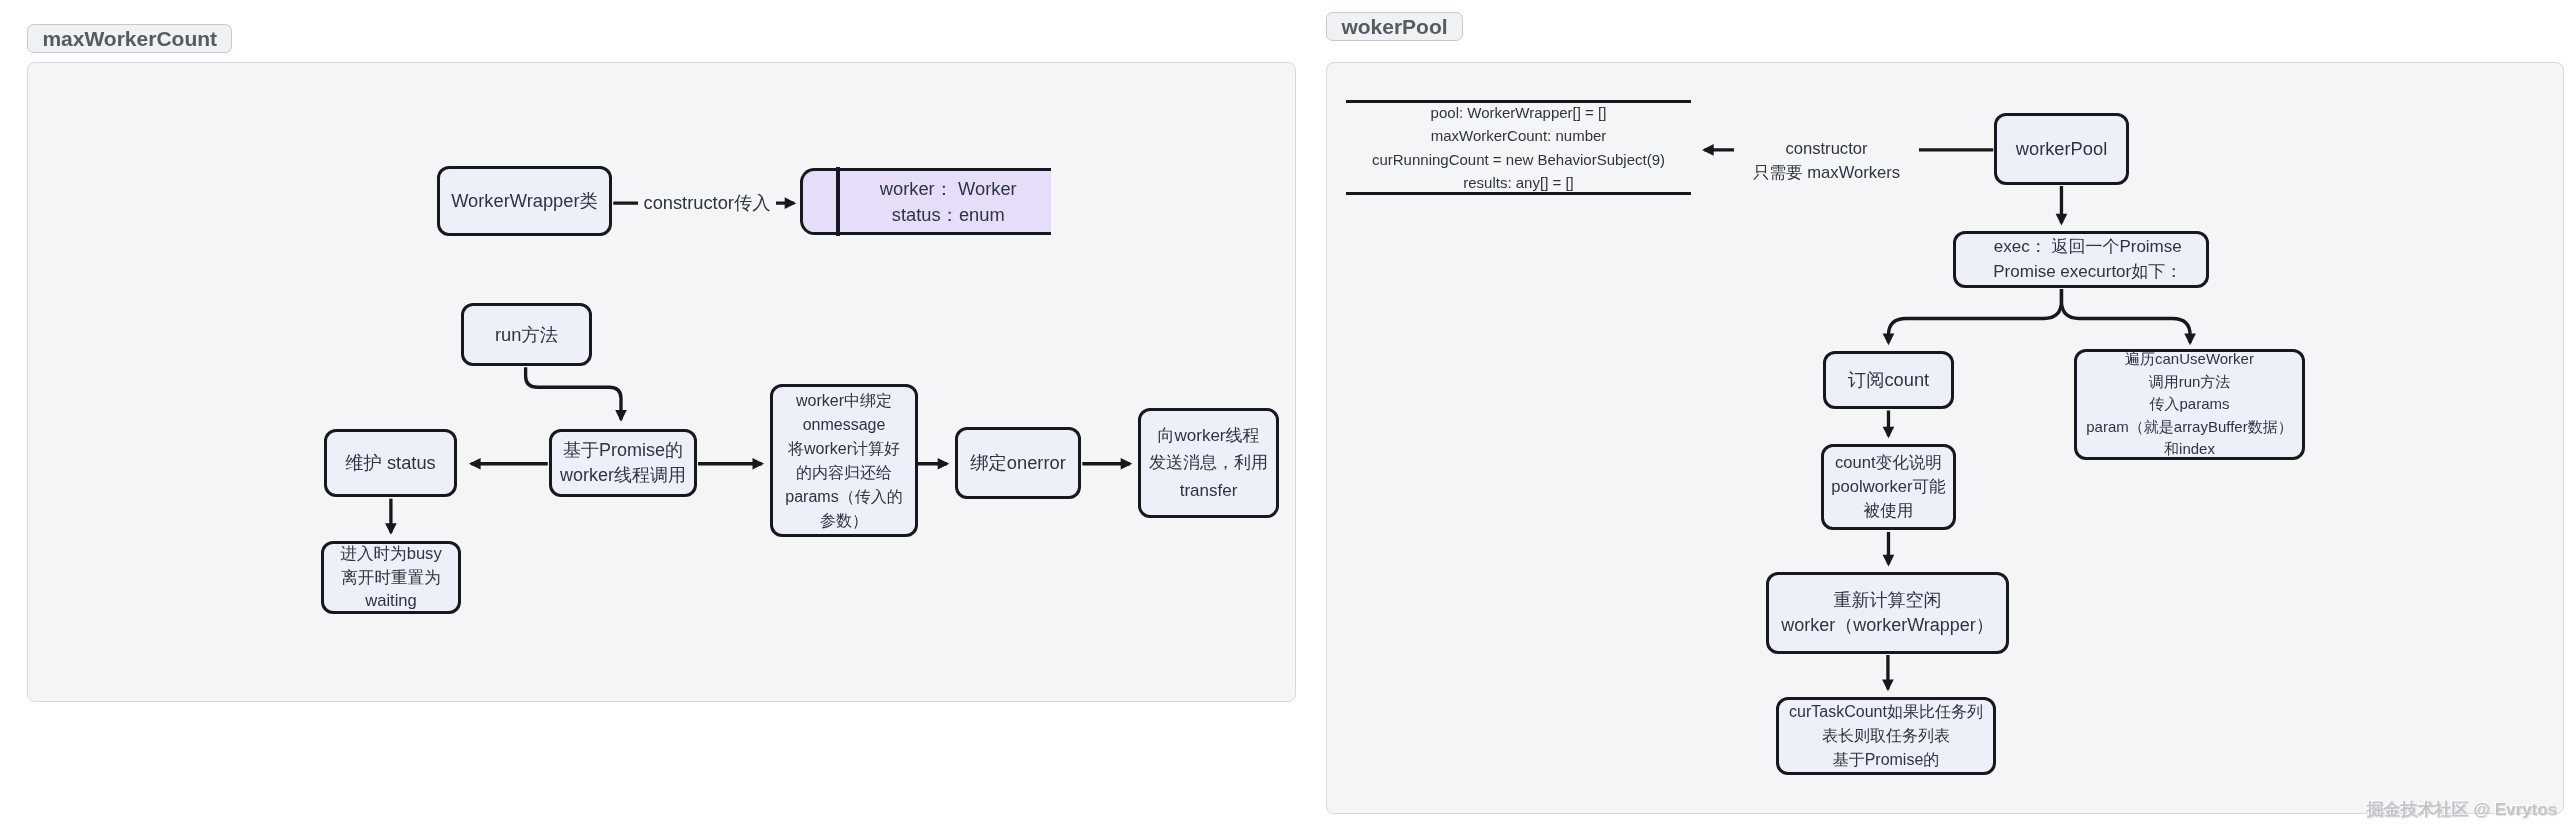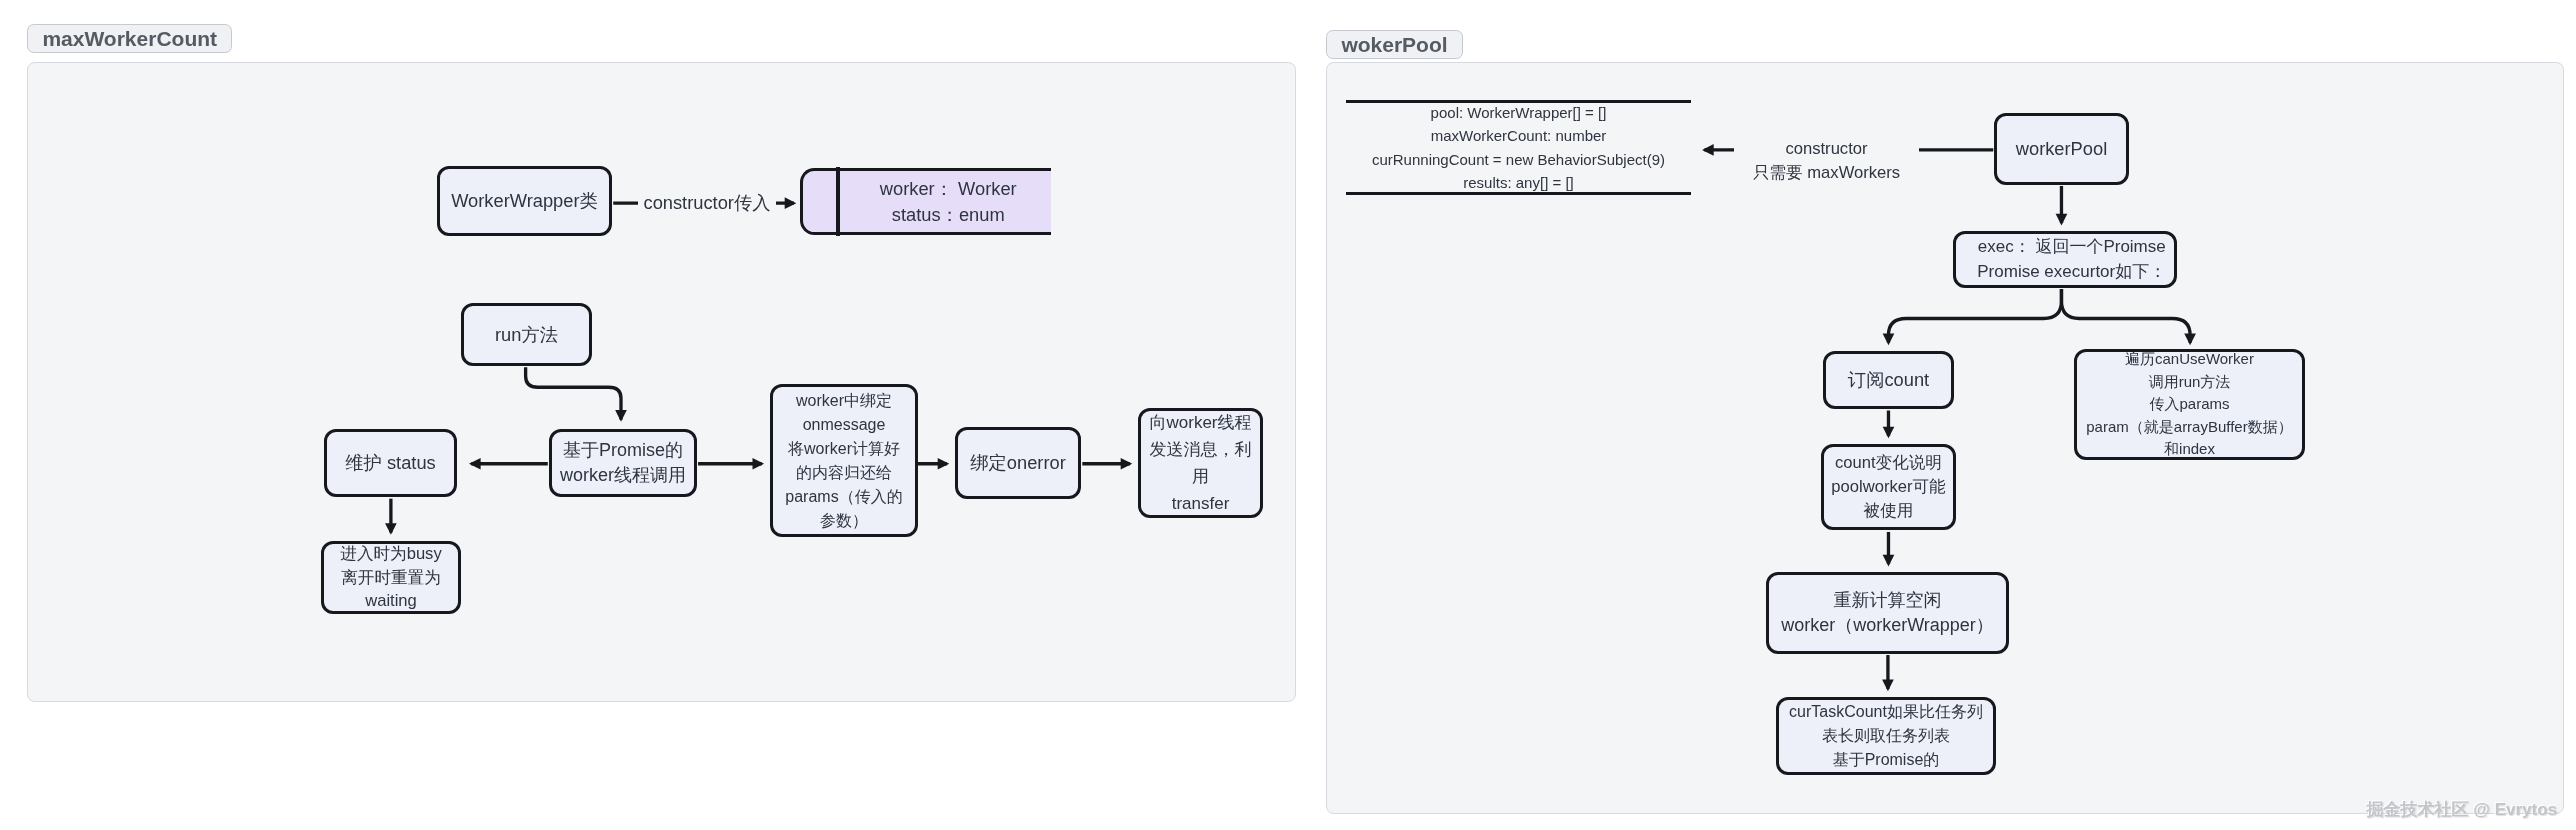--- a/index.html
+++ b/index.html
@@ -57,29 +57,29 @@
   .panel-left{left:27px;top:62px;width:1269px;height:640px;}
   .n-wrapper-class{left:437px;top:166px;width:175px;height:70px;}
   .n-worker-status{left:800px;top:168px;width:251px;height:67px;}
   .el-constructor-in{left:638px;top:187px;width:138px;height:31px;}
   .n-run-method{left:461px;top:303px;width:131px;height:63px;}
   .n-promise-call{left:549px;top:429px;width:148px;height:68px;font-size:18px;}
   .n-maintain-status{left:324px;top:429px;width:133px;height:68px;}
   .n-busy-waiting{left:321px;top:541px;width:140px;height:73px;font-size:16.6px;line-height:1.42;}
   .n-bind-onmessage{left:770px;top:384px;width:148px;height:153px;font-size:16px;line-height:1.5;}
   .n-bind-onerror{left:955px;top:427px;width:126px;height:72px;}
-  .n-send-transfer{left:1138px;top:408px;width:125px;height:110px;font-size:17px;line-height:1.6;}
+  .n-send-transfer{left:1138px;top:408px;width:141px;height:110px;font-size:17px;line-height:1.6;}
 
   
-  .tag-right{left:1326px;top:30px;}
+  .tag-right{left:1326px;top:12px;}
   .panel-right{left:1326px;top:62px;width:1238px;height:752px;}
   .fb-pool{left:1346px;top:100px;width:345px;height:95px;}
   .n-workerpool{left:1994px;top:113px;width:135px;height:72px;}
   .el-ctor-max{left:1734px;top:131px;width:185px;height:59px;font-size:16.6px;}
-  .n-exec{left:1953px;top:231px;width:224px;height:57px;font-size:17px;line-height:1.45;padding-left:19px;}
+  .n-exec{left:1953px;top:231px;width:256px;height:57px;font-size:17px;line-height:1.45;padding-left:19px;}
   .n-subscribe-count{left:1823px;top:351px;width:131px;height:58px;}
   .n-traverse{left:2074px;top:349px;width:231px;height:111px;font-size:15px;line-height:1.5;}
   .n-count-change{left:1821px;top:444px;width:135px;height:86px;font-size:16.6px;line-height:1.45;}
   .n-recalc{left:1766px;top:572px;width:243px;height:82px;font-size:18px;}
   .n-curtask{left:1776px;top:697px;width:220px;height:78px;font-size:16px;line-height:1.5;}
 
   .watermark{right:19px;top:798px;}
 </style>
 </head>
 <body>

